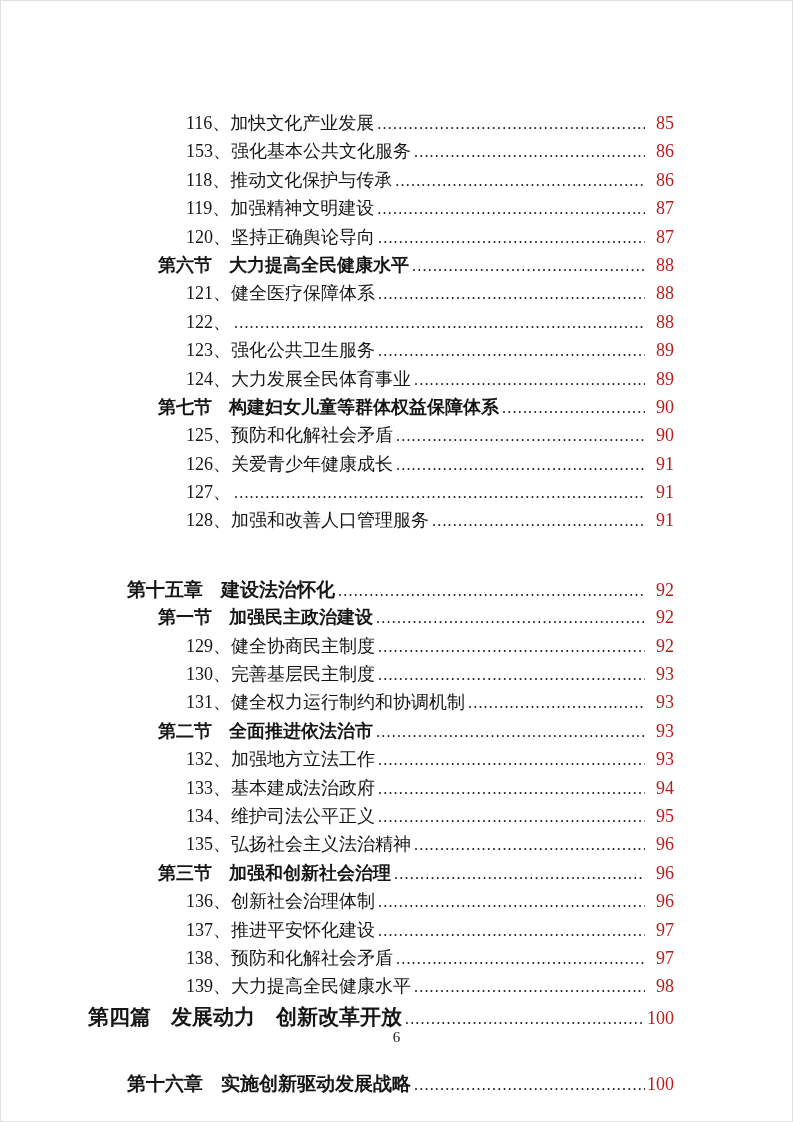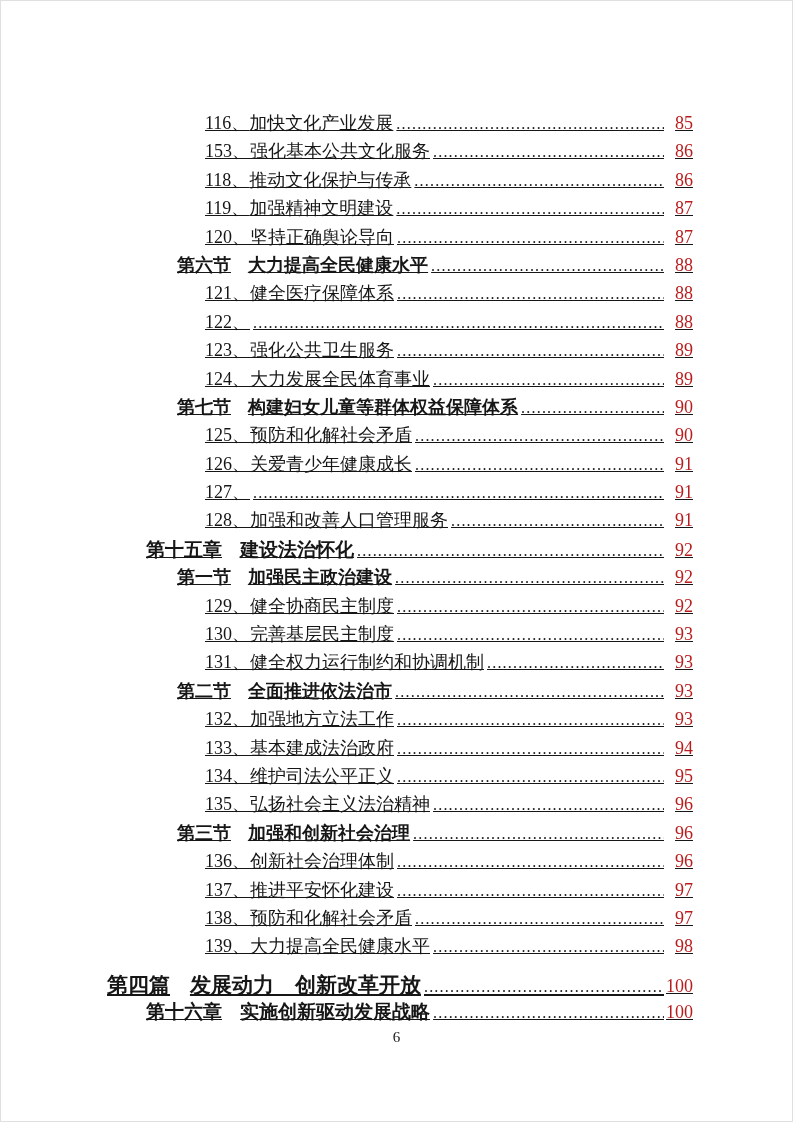--- a/index.html
+++ b/index.html
@@ -12,24 +12,23 @@
     overflow: hidden;
   }
   .page {
     position: absolute;
     inset: 0;
     background: #ffffff;
     border: 1px solid #e0e0e0;
   }
   .toc {
     position: absolute;
-    left: 106px;
+    left: 87px;
     top: 110px;
     width: 586px;
-    text-decoration: underline;
   }
   .row {
     display: flex;
     align-items: baseline;
     height: 28.4px;
     font-size: 18px;
     white-space: nowrap;
   }
   .row .label { flex: 0 0 auto; }
   .row .title { flex: 0 0 auto; }
@@ -54,23 +53,23 @@
     text-align: right;
     font-family: "Liberation Serif", serif;
     font-weight: 400;
     font-size: 18px;
     color: #b91c1c;
   }
   
   .lvl-item    { padding-left: 98px;  font-weight: 400; }
   .lvl-section { padding-left: 70px;  font-weight: 700; }
   .lvl-chapter { padding-left: 39px;  font-weight: 600; font-size: 19px;
+                 font-family: "Liberation Sans", sans-serif; margin-top: 40px; }
+  .lvl-part    { padding-left: 0;     font-weight: 700; font-size: 21px;
                  font-family: "Liberation Sans", sans-serif; }
-  .lvl-part    { padding-left: 0;     font-weight: 700; font-size: 21px;
-                 font-family: "Liberation Sans", sans-serif; margin-top: 8px; }
   .lvl-section .label,
   .lvl-chapter .label,
   .lvl-part .label { margin-right: 0.95em; }
   .footer {
     position: absolute;
     left: 0;
     right: 0;
     top: 1028px;
     text-align: center;
     font-size: 15px;

